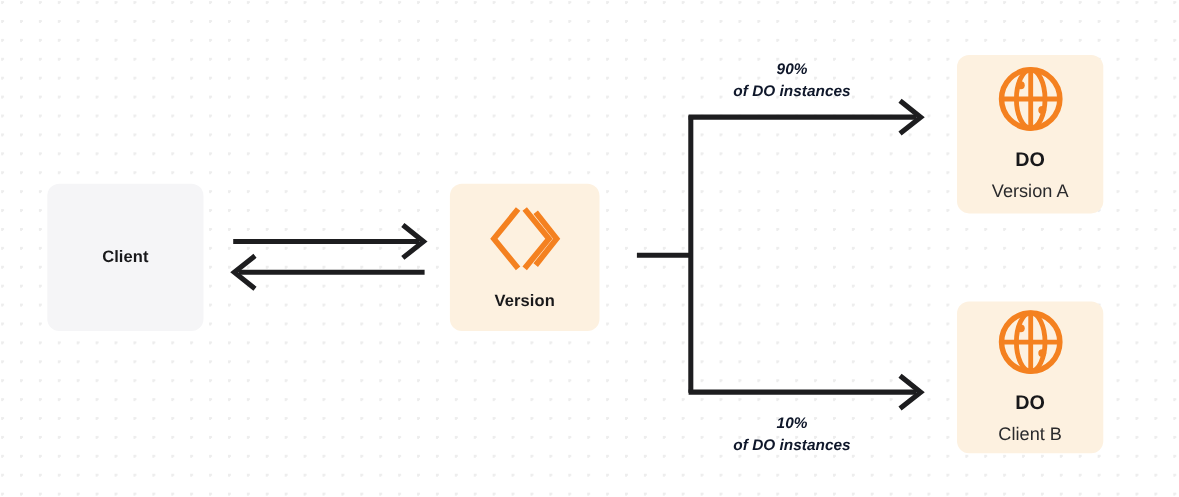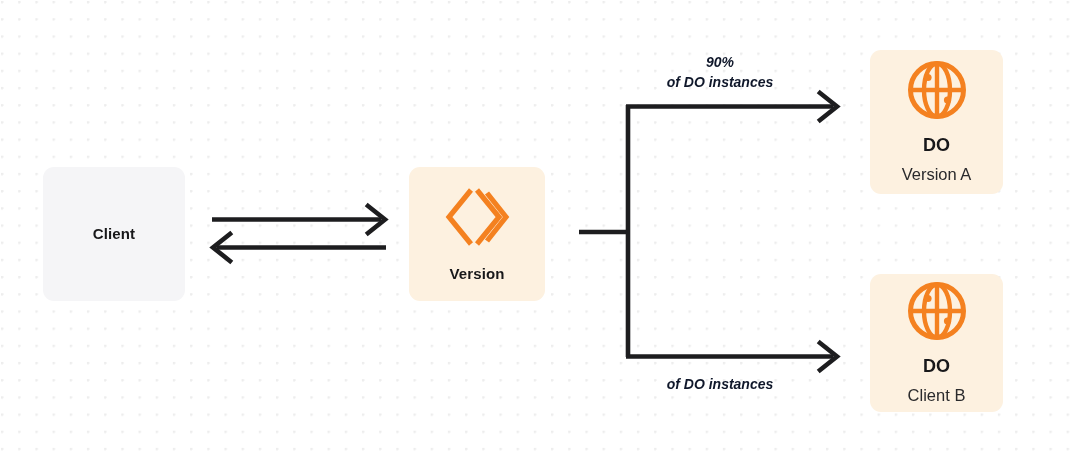--- a/index.html
+++ b/index.html
@@ -215,14 +215,15 @@
   <div class="node-title-sm">DO</div>
   <div class="node-sub">Client B</div>
 </div>
 
 <div class="edge-label label-top">
   <div>90%</div>
   <div>of DO instances</div>
 </div>
 
 <div class="edge-label label-bottom">
+  <div>10%</div>
   <div>of DO instances</div>
 </div>
 
 </body></html>

